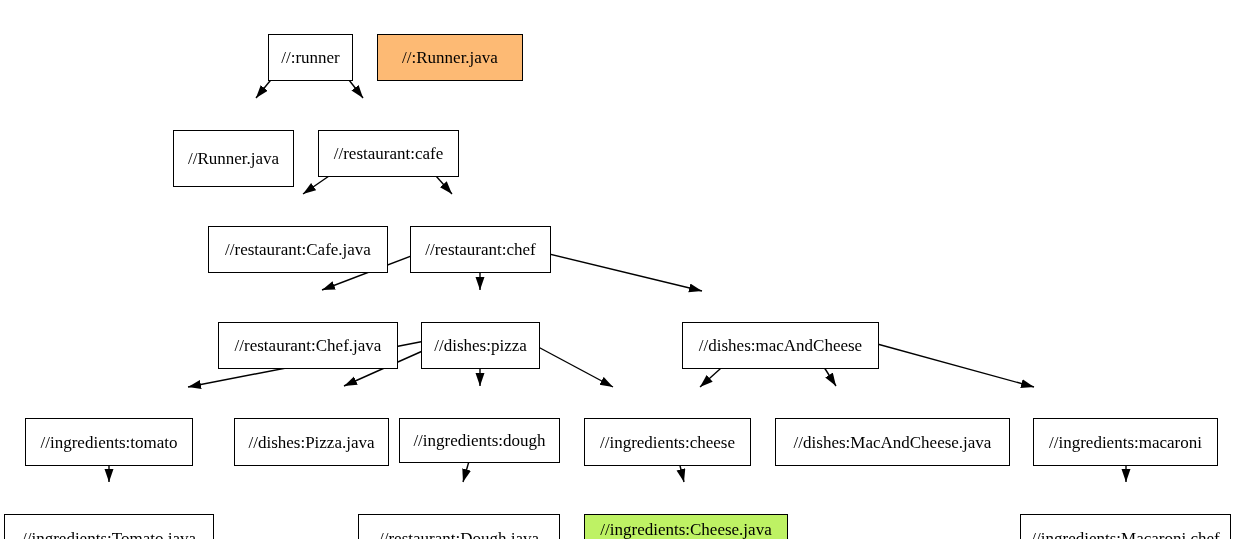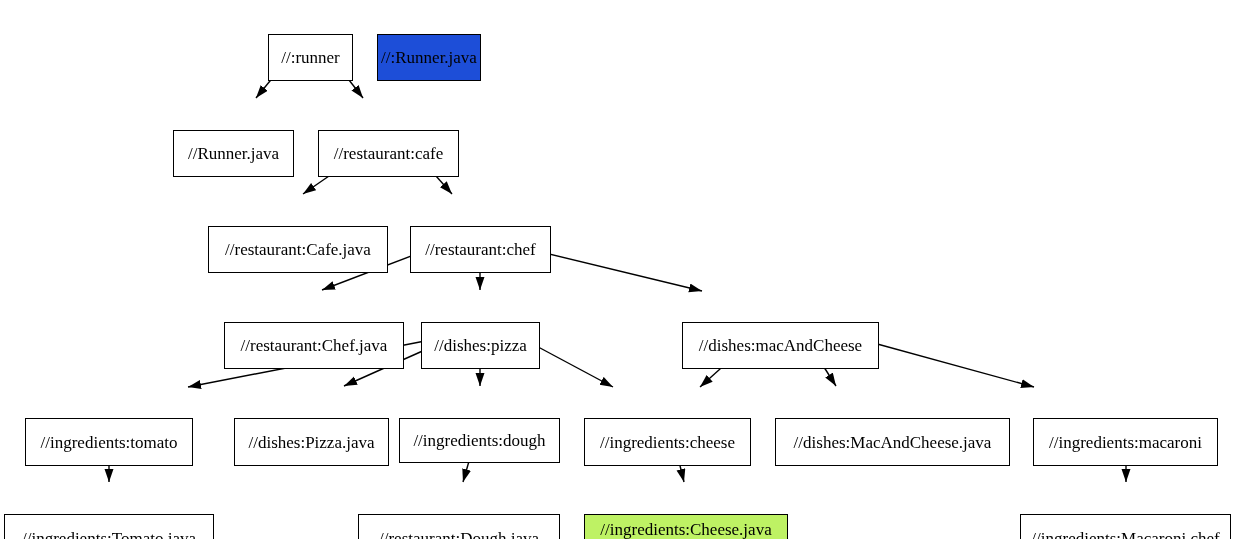--- a/index.html
+++ b/index.html
@@ -67,36 +67,36 @@
       <line x1="870" y1="342" x2="1034" y2="387" stroke="#000000" marker-end="url(#arrowhead)"></line>
       <line x1="109" y1="437" x2="109" y2="482" stroke="#000000" marker-end="url(#arrowhead)"></line>
       <line x1="476" y1="437" x2="463" y2="482" stroke="#000000" marker-end="url(#arrowhead)"></line>
       <line x1="673" y1="437" x2="684" y2="482" stroke="#000000" marker-end="url(#arrowhead)"></line>
       <line x1="1126" y1="437" x2="1126" y2="482" stroke="#000000" marker-end="url(#arrowhead)"></line>
     </svg>
   <div>
       <div class="node" style="left: 268px; top: 5px; width: 85px; height: 47px; background: rgb(255, 255, 255); border-color: rgb(0, 0, 0); color: rgb(0, 0, 0);">
         <span>//:runner</span>
       </div>
-      <div class="node" style="left: 377px; top: 5px; width: 104px; height: 47px; background: #1d4ed8; border-color: rgb(0, 0, 0); color: rgb(0, 0, 0);">
+      <div class="node" style="left: 377px; top: 5px; width: 146px; height: 47px; background: #fdba74; border-color: rgb(0, 0, 0); color: rgb(0, 0, 0);">
         <span>//:Runner.java</span>
       </div>
-      <div class="node" style="left: 173px; top: 101px; width: 121px; height: 47px; background: rgb(255, 255, 255); border-color: rgb(0, 0, 0); color: rgb(0, 0, 0);">
+      <div class="node" style="left: 173px; top: 101px; width: 121px; height: 57px; background: rgb(255, 255, 255); border-color: rgb(0, 0, 0); color: rgb(0, 0, 0);">
         <span>//Runner.java</span>
       </div>
       <div class="node" style="left: 318px; top: 101px; width: 141px; height: 47px; background: rgb(255, 255, 255); border-color: rgb(0, 0, 0); color: rgb(0, 0, 0);">
         <span>//restaurant:cafe</span>
       </div>
       <div class="node" style="left: 208px; top: 197px; width: 180px; height: 47px; background: rgb(255, 255, 255); border-color: rgb(0, 0, 0); color: rgb(0, 0, 0); font-family: Liberation Serif, serif;">
         <span>//restaurant:Cafe.java</span>
       </div>
       <div class="node" style="left: 410px; top: 197px; width: 141px; height: 47px; background: rgb(255, 255, 255); border-color: rgb(0, 0, 0); color: rgb(0, 0, 0);">
         <span>//restaurant:chef</span>
       </div>
-      <div class="node" style="left: 224px; top: 293px; width: 180px; height: 47px; background: rgb(255, 255, 255); border-color: rgb(0, 0, 0); color: rgb(0, 0, 0);">
+      <div class="node" style="left: 218px; top: 293px; width: 180px; height: 47px; background: rgb(255, 255, 255); border-color: rgb(0, 0, 0); color: rgb(0, 0, 0);">
         <span>//restaurant:Chef.java</span>
       </div>
       <div class="node" style="left: 421px; top: 293px; width: 119px; height: 47px; background: rgb(255, 255, 255); border-color: rgb(0, 0, 0); color: rgb(0, 0, 0);">
         <span>//dishes:pizza</span>
       </div>
       <div class="node" style="left: 682px; top: 293px; width: 197px; height: 47px; background: rgb(255, 255, 255); border-color: rgb(0, 0, 0); color: rgb(0, 0, 0);">
         <span>//dishes:macAndCheese</span>
       </div>
       <div class="node" style="left: 25px; top: 389px; width: 168px; height: 48px; background: rgb(255, 255, 255); border-color: rgb(0, 0, 0); color: rgb(0, 0, 0);">
         <span>//ingredients:tomato</span>

